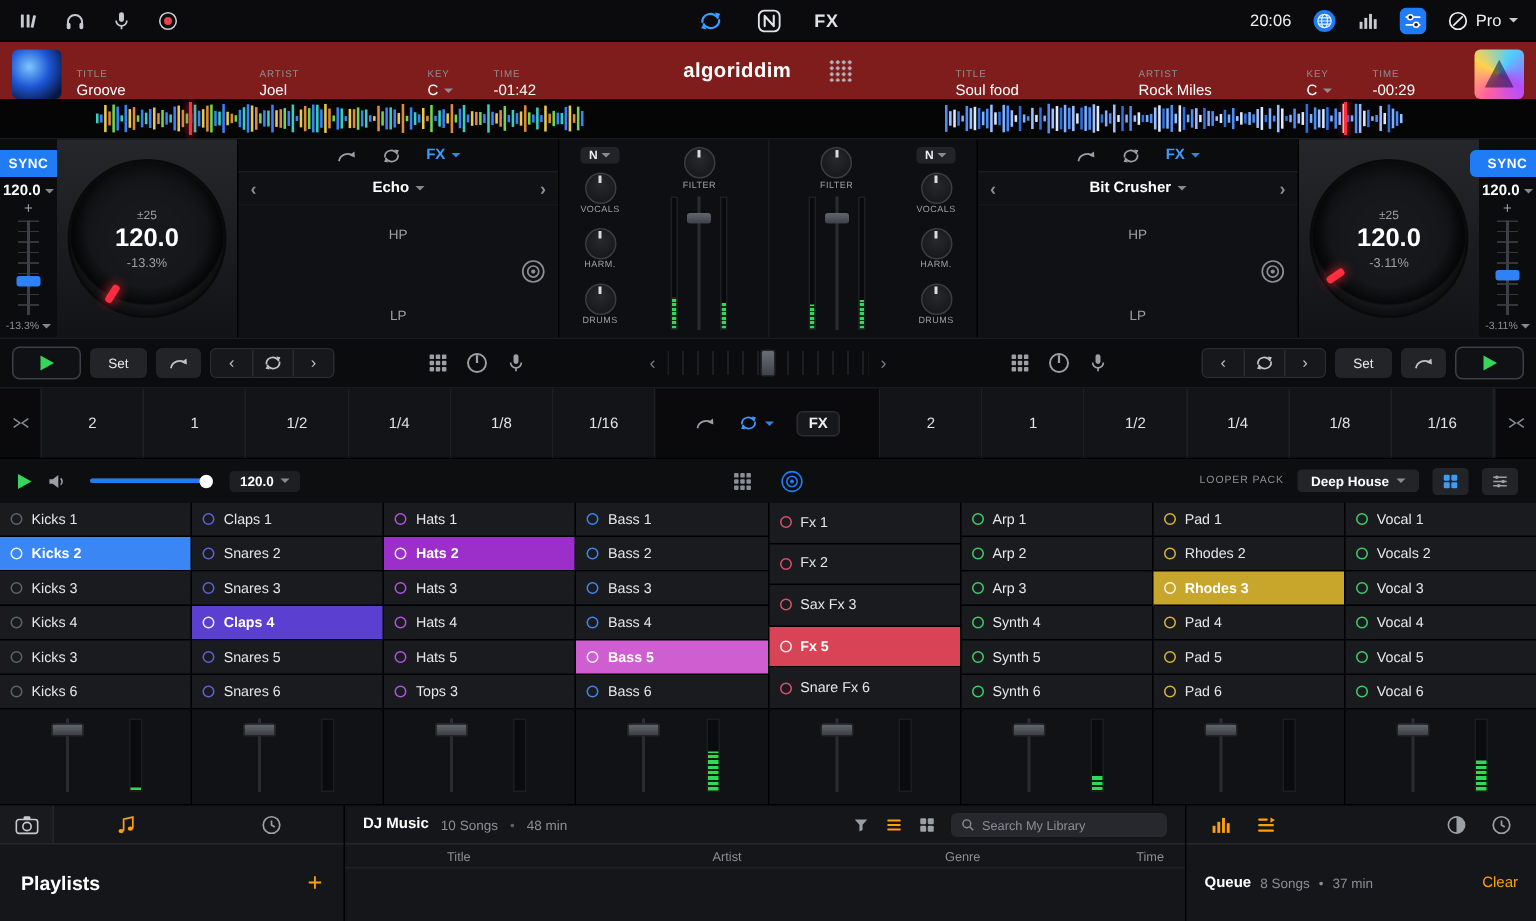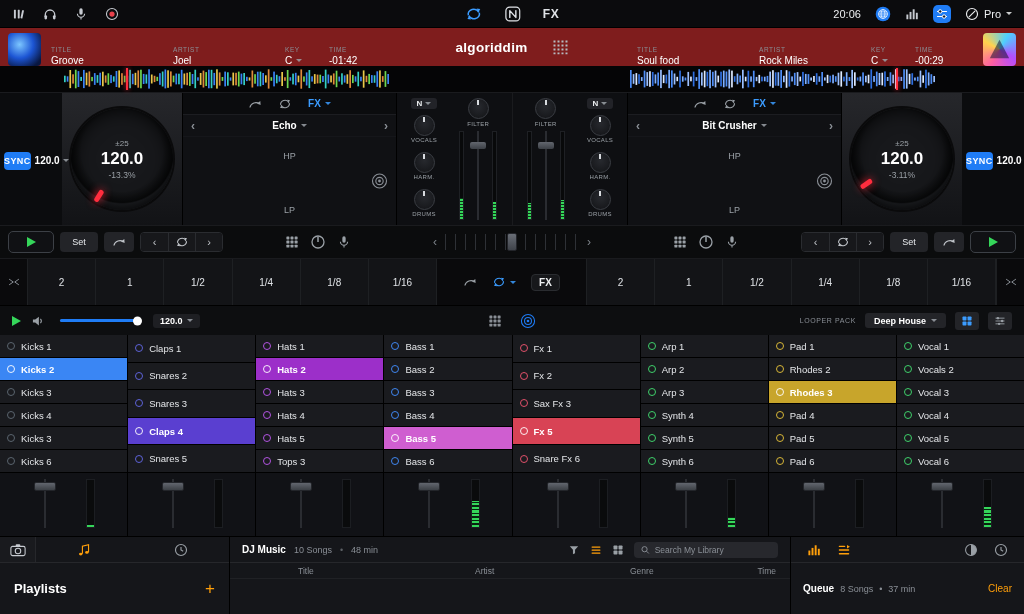--- a/index.html
+++ b/index.html
@@ -35,21 +35,21 @@
 .meta-right{margin-left:auto;display:flex}
 
 .waves{position:relative;height:26px;flex:none;background:#050506}
 .waveband{position:absolute;top:2px;height:22px}
 .wb-left{left:64px;width:326px}
 .wb-right{left:630px;width:306px}
 .waveband svg{width:100%;height:100%}
 .playhead{position:absolute;top:0;bottom:0;width:2px;background:#ff2d3e;box-shadow:0 0 5px #ff2d3e}
 
 .decks{height:133px;flex:none;display:flex;background:#0e0f11;border-top:1px solid #1a1b1e}
-.deck-ctrl{width:62px;flex:none;display:flex;align-items:center;padding:7px 4px 4px;gap:4px;background:#0b0c0e}
+.deck-ctrl{width:38px;flex:none;display:flex;flex-direction:column;align-items:center;padding:7px 4px 4px;gap:4px;background:#0b0c0e}
 .sync{width:50px;height:18px;border-radius:4px;background:#1f7cf5;color:#fff;font-size:9px;font-weight:700;display:flex;align-items:center;justify-content:center;letter-spacing:.4px}
 .bpmsel{font-size:10px;font-weight:700;color:#fff;display:flex;align-items:center;gap:3px}
 .plus{font-size:10px;color:#9aa0a6;line-height:6px}
 .pitch{position:relative;width:22px;flex:1;background:repeating-linear-gradient(to bottom,#33363b 0 1px,transparent 1px 7px);background-size:14px 100%;background-position:center;background-repeat:no-repeat}
 .pitch::before{content:"";position:absolute;left:50%;top:0;bottom:0;width:2px;background:#3c4046;transform:translateX(-50%)}
 .pitch-handle{position:absolute;left:50%;transform:translateX(-50%);width:16px;height:7px;background:#2f81f7;border-radius:2px}
 .pct{font-size:7px;color:#8a8f96;display:flex;align-items:center;gap:2px;white-space:nowrap}
 .jogwrap{width:120px;flex:none;display:flex;align-items:center;justify-content:center;background:linear-gradient(#26272b,#121316)}
 .jog{position:relative;width:102px;height:102px;border-radius:50%;background:radial-gradient(circle at 50% 42%,#17181b 52%,#0a0b0c 66%,#202226 68%,#0d0e10 100%);box-shadow:0 0 0 2px #0a0a0b,inset 0 0 20px #000;display:flex;flex-direction:column;align-items:center;justify-content:center;gap:1px}
 .jog-range{font-size:8px;color:#9aa0a6}
@@ -1058,20 +1058,24 @@
           <span class="pad-label">Snares 3</span>
         </div>
         <div class="lp-cell active" style="background: rgb(90, 63, 208);">
           <span class="lp-dot" style="border-color: rgba(255, 255, 255, 0.9);"></span>
           <span class="pad-label">Claps 4</span>
         </div>
         <div class="lp-cell">
           <span class="lp-dot" style="border-color: rgb(93, 98, 216);"></span>
           <span class="pad-label">Snares 5</span>
         </div>
+        <div class="lp-cell">
+          <span class="lp-dot" style="border-color: rgb(93, 98, 216);"></span>
+          <span class="pad-label">Snares 6</span>
+        </div>
       </div>
       <div class="lp-col">
         <div class="lp-cell">
           <span class="lp-dot" style="border-color: rgb(177, 83, 224);"></span>
           <span class="pad-label">Hats 1</span>
         </div>
         <div class="lp-cell active" style="background: rgb(156, 47, 201);">
           <span class="lp-dot" style="border-color: rgba(255, 255, 255, 0.9);"></span>
           <span class="pad-label">Hats 2</span>
         </div>

